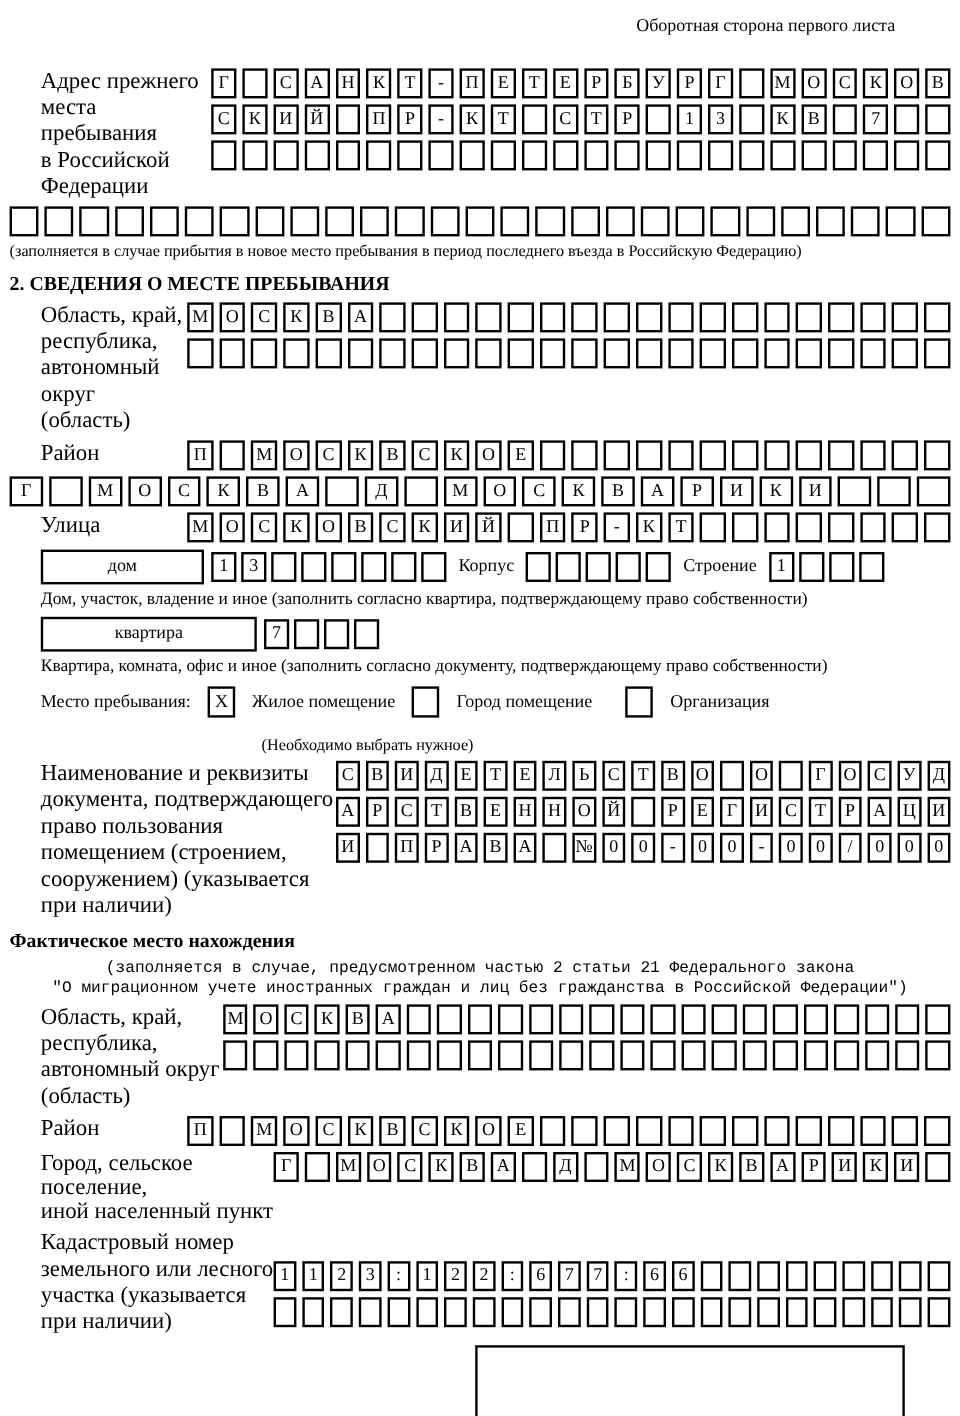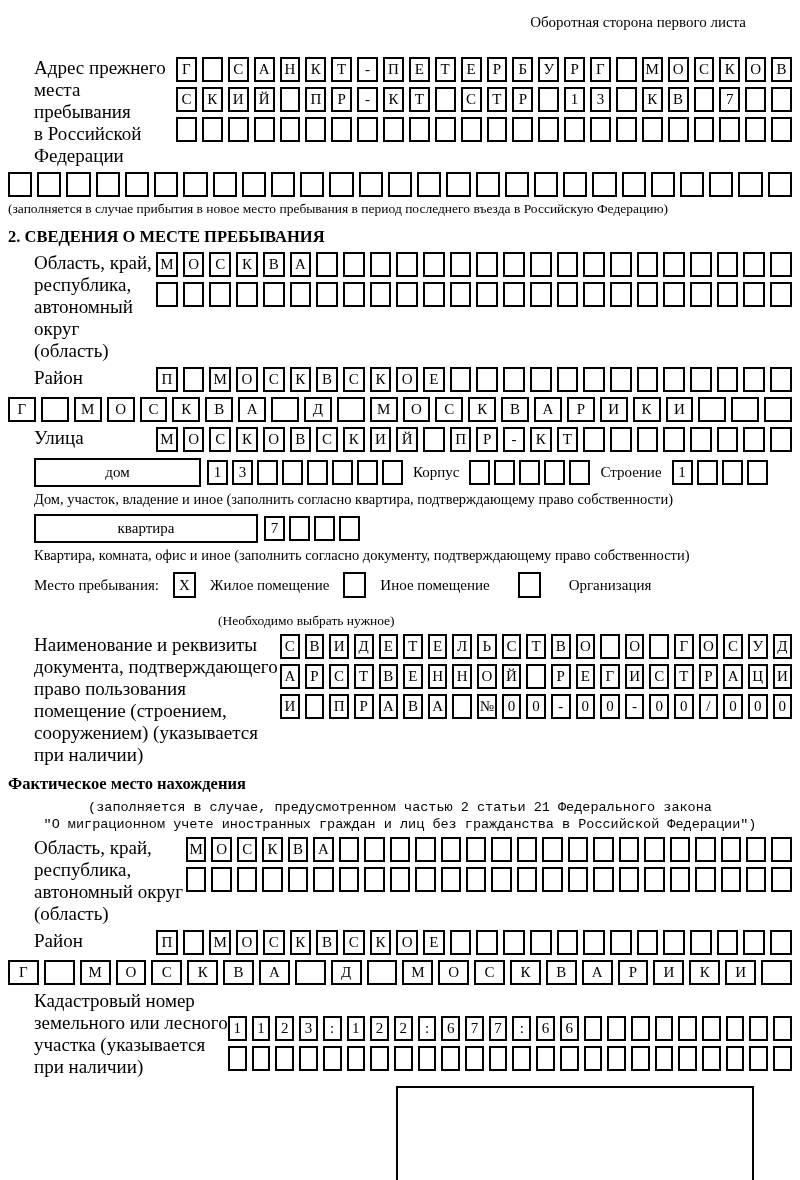--- a/index.html
+++ b/index.html
@@ -317,21 +317,21 @@
       <div class="cell"></div>
       <div class="cell"></div>
       <div class="cell"></div>
       <div class="cell"></div>
       <div class="cell"></div>
       <div class="cell"></div>
     </div>
 </div>
 
 <div class="dom-row">
-  <div class="bigbox" style="width:167px">дом</div>
+  <div class="bigbox" style="width:136px">дом</div>
   <div class="cells-fixed">
       <div class="cell">1</div>
       <div class="cell">3</div>
       <div class="cell"></div>
       <div class="cell"></div>
       <div class="cell"></div>
       <div class="cell"></div>
       <div class="cell"></div>
       <div class="cell"></div>
     </div>
@@ -347,46 +347,46 @@
   <div class="cells-fixed">
       <div class="cell">1</div>
       <div class="cell"></div>
       <div class="cell"></div>
       <div class="cell"></div>
     </div>
 </div>
 <div class="caption-left">Дом, участок, владение и иное (заполнить согласно квартира, подтверждающему право собственности)</div>
 
 <div class="kv-row">
-  <div class="bigbox" style="width:224px">квартира</div>
+  <div class="bigbox" style="width:180px">квартира</div>
   <div class="cells-fixed">
       <div class="cell">7</div>
       <div class="cell"></div>
       <div class="cell"></div>
       <div class="cell"></div>
     </div>
 </div>
 <div class="caption-left">Квартира, комната, офис и иное (заполнить согласно документу, подтверждающему право собственности)</div>
 
 <div class="check-row">
   <span>Место пребывания:</span>
   <span class="checkbox">X</span>
   <span>Жилое помещение</span>
   <span class="checkbox"></span>
-  <span>Иное помещение</span>
+  <span>Город помещение</span>
   <span class="checkbox" style="margin-left:14px"></span>
-  <span style="margin-left:14px">Организация</span>
+  <span style="">Организация</span>
 </div>
 <div class="check-caption">(Необходимо выбрать нужное)</div>
 
 <div class="frow">
   <div class="flabel w270">Наименование и реквизиты
 документа, подтверждающего
 право пользования
-помещение (строением,
+помещением (строением,
 сооружением) (указывается
 при наличии)</div>
   <div class="cellcol">
     <div class="cells">
         <div class="cell">С</div>
         <div class="cell">В</div>
         <div class="cell">И</div>
         <div class="cell">Д</div>
         <div class="cell">Е</div>
         <div class="cell">Т</div>
@@ -544,20 +544,22 @@
       <div class="cell"></div>
       <div class="cell"></div>
       <div class="cell"></div>
       <div class="cell"></div>
       <div class="cell"></div>
       <div class="cell"></div>
     </div>
 </div>
 
 <div class="frow">
+  <div class="flabel w215" style="line-height:20px">Город, сельское поселение,
+иной населенный пункт</div>
   <div class="cells">
       <div class="cell">Г</div>
       <div class="cell"></div>
       <div class="cell">М</div>
       <div class="cell">О</div>
       <div class="cell">С</div>
       <div class="cell">К</div>
       <div class="cell">В</div>
       <div class="cell">А</div>
       <div class="cell"></div>

